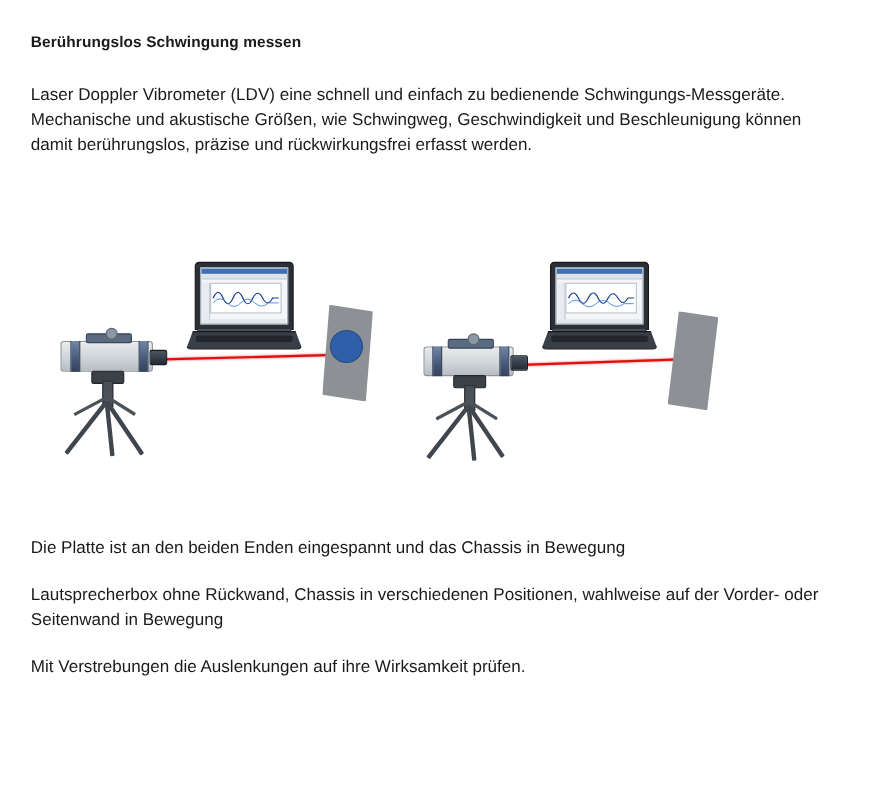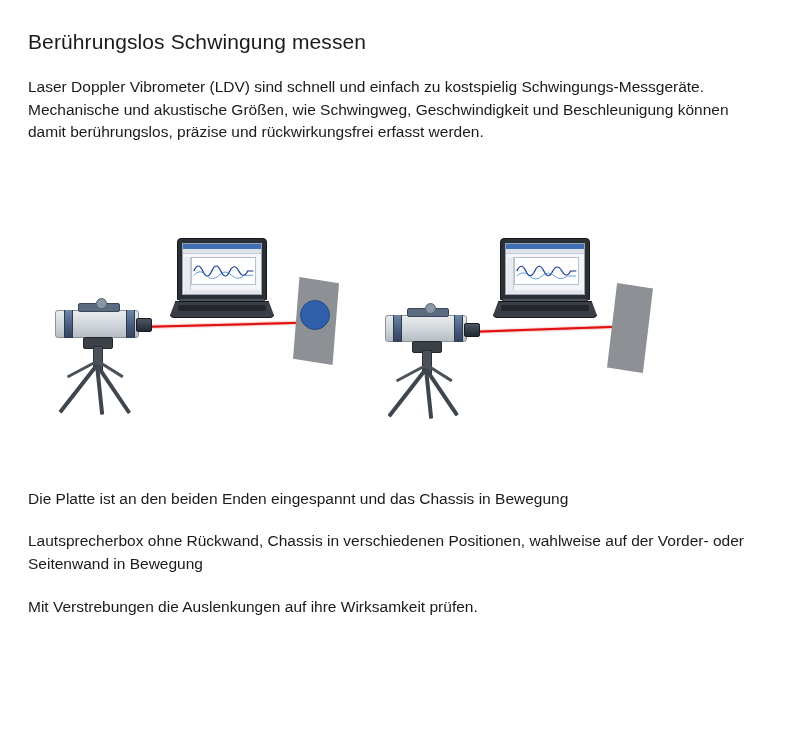--- a/index.html
+++ b/index.html
@@ -19,22 +19,22 @@
     position: relative;
     width: 794px;
     height: 736px;
     padding: 0;
     box-sizing: border-box;
   }
   .doc-title {
     position: absolute;
     left: 28px;
     top: 30px;
-    font-size: 21px;
-    font-weight: normal;
+    font-size: 14px;
+    font-weight: bold;
     letter-spacing: 0.1px;
   }
   .intro {
     position: absolute;
     left: 28px;
     top: 76px;
     width: 742px;
     font-size: 15.5px;
     line-height: 22.5px;
   }
@@ -196,21 +196,21 @@
     border: 1px solid #244a84;
   }
 </style>
 </head>
 <body>
 
 <div class="page">
 
   <div class="doc-title">Berührungslos Schwingung messen</div>
 
-  <div class="intro">Laser Doppler Vibrometer (LDV) sind schnell und einfach zu kostspielig Schwingungs-Messgeräte. Mechanische und akustische Größen, wie Schwingweg, Geschwindigkeit und Beschleunigung können damit berührungslos, präzise und rückwirkungsfrei erfasst werden.</div>
+  <div class="intro">Laser Doppler Vibrometer (LDV) eine schnell und einfach zu bedienende Schwingungs-Messgeräte. Mechanische und akustische Größen, wie Schwingweg, Geschwindigkeit und Beschleunigung können damit berührungslos, präzise und rückwirkungsfrei erfasst werden.</div>
 
   <div class="figure">
 
     <div class="rig" style="position:absolute; left:0; top:0; width:340px; height:215px;">
 
       <div>
         <div class="laptop-screen-outer" style="left:177px; top:23px; width:90px; height:62px;">
           <div class="laptop-screen-inner" style="left:4px; top:4px; right:4px; bottom:4px;">
             <div class="lap-titlebar"></div>
             <div class="lap-toolbar"></div>

